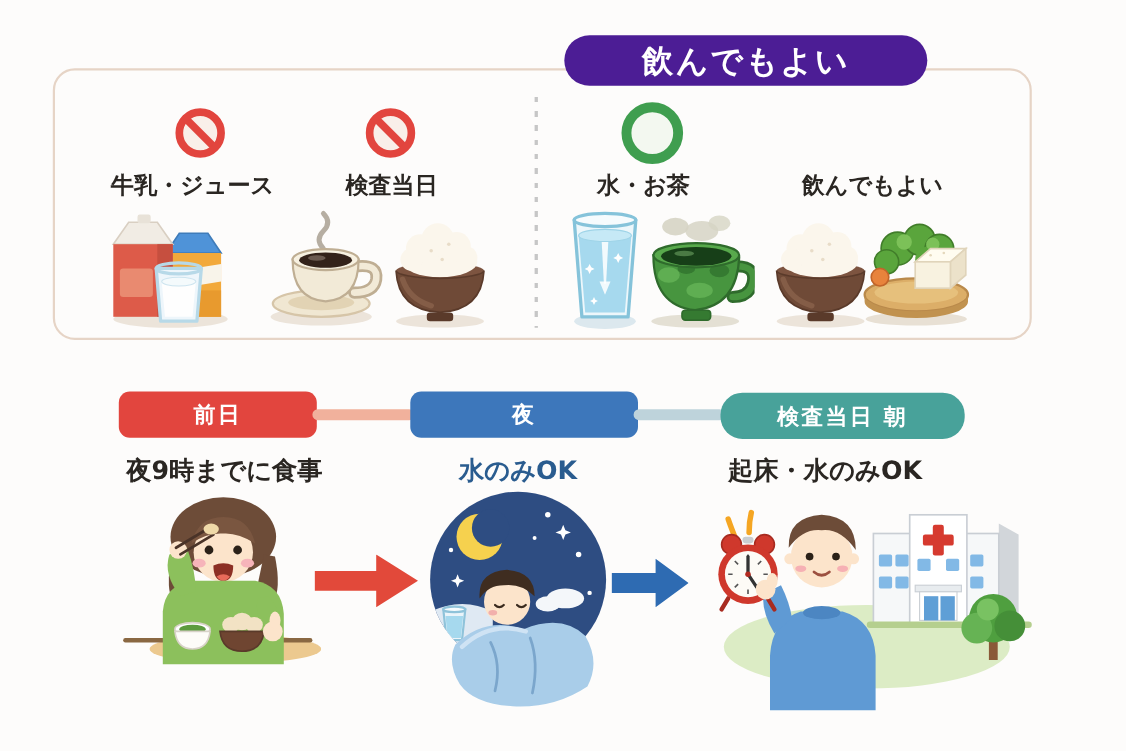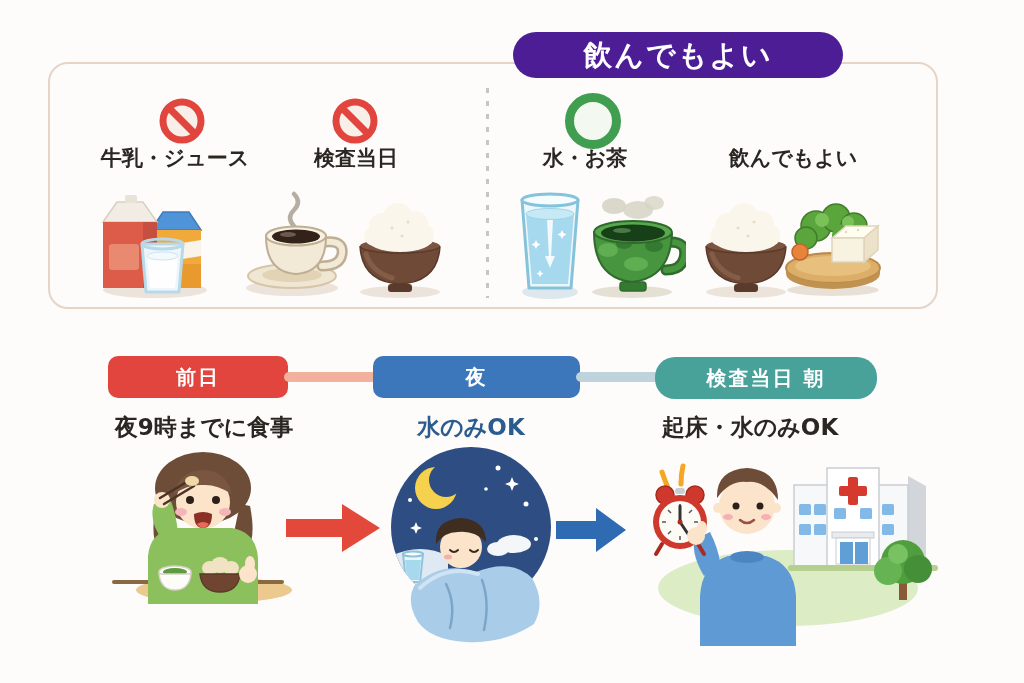--- a/index.html
+++ b/index.html
@@ -23,21 +23,21 @@
     height:46px;border-radius:23px;color:#ffffff;text-align:center;
     line-height:46px;font-size:29px;letter-spacing:2px;
   }
   #hdr-forbidden{left:132px;top:30px;width:325px;background:#e2453e;}
   #hdr-allowed{left:513px;top:32px;width:330px;background:#4c1d95;}
   #ok-circle{
     left:565px;top:93px;width:56px;height:56px;border-radius:50%;
     border:9px solid #3f9e4f;background:#f3f8f0;box-sizing:border-box;
   }
   .item-label{
-    top:144px;font-size:21px;white-space:nowrap;transform:translateX(-50%);
+    top:154px;font-size:21px;white-space:nowrap;transform:translateX(-50%);
     color:#2a2622;
   }
   
   .tl-pill{
     height:42px;border-radius:10px;color:#fff;text-align:center;
     font-size:20px;letter-spacing:2px;line-height:42px;
   }
   #tl-pill-0{left:108px;top:356px;width:180px;background:#e2453e;}
   #tl-pill-1{left:373px;top:356px;width:207px;background:#3d77bb;}
   #tl-pill-2{left:655px;top:357px;width:222px;background:#48a29a;border-radius:20px;}

